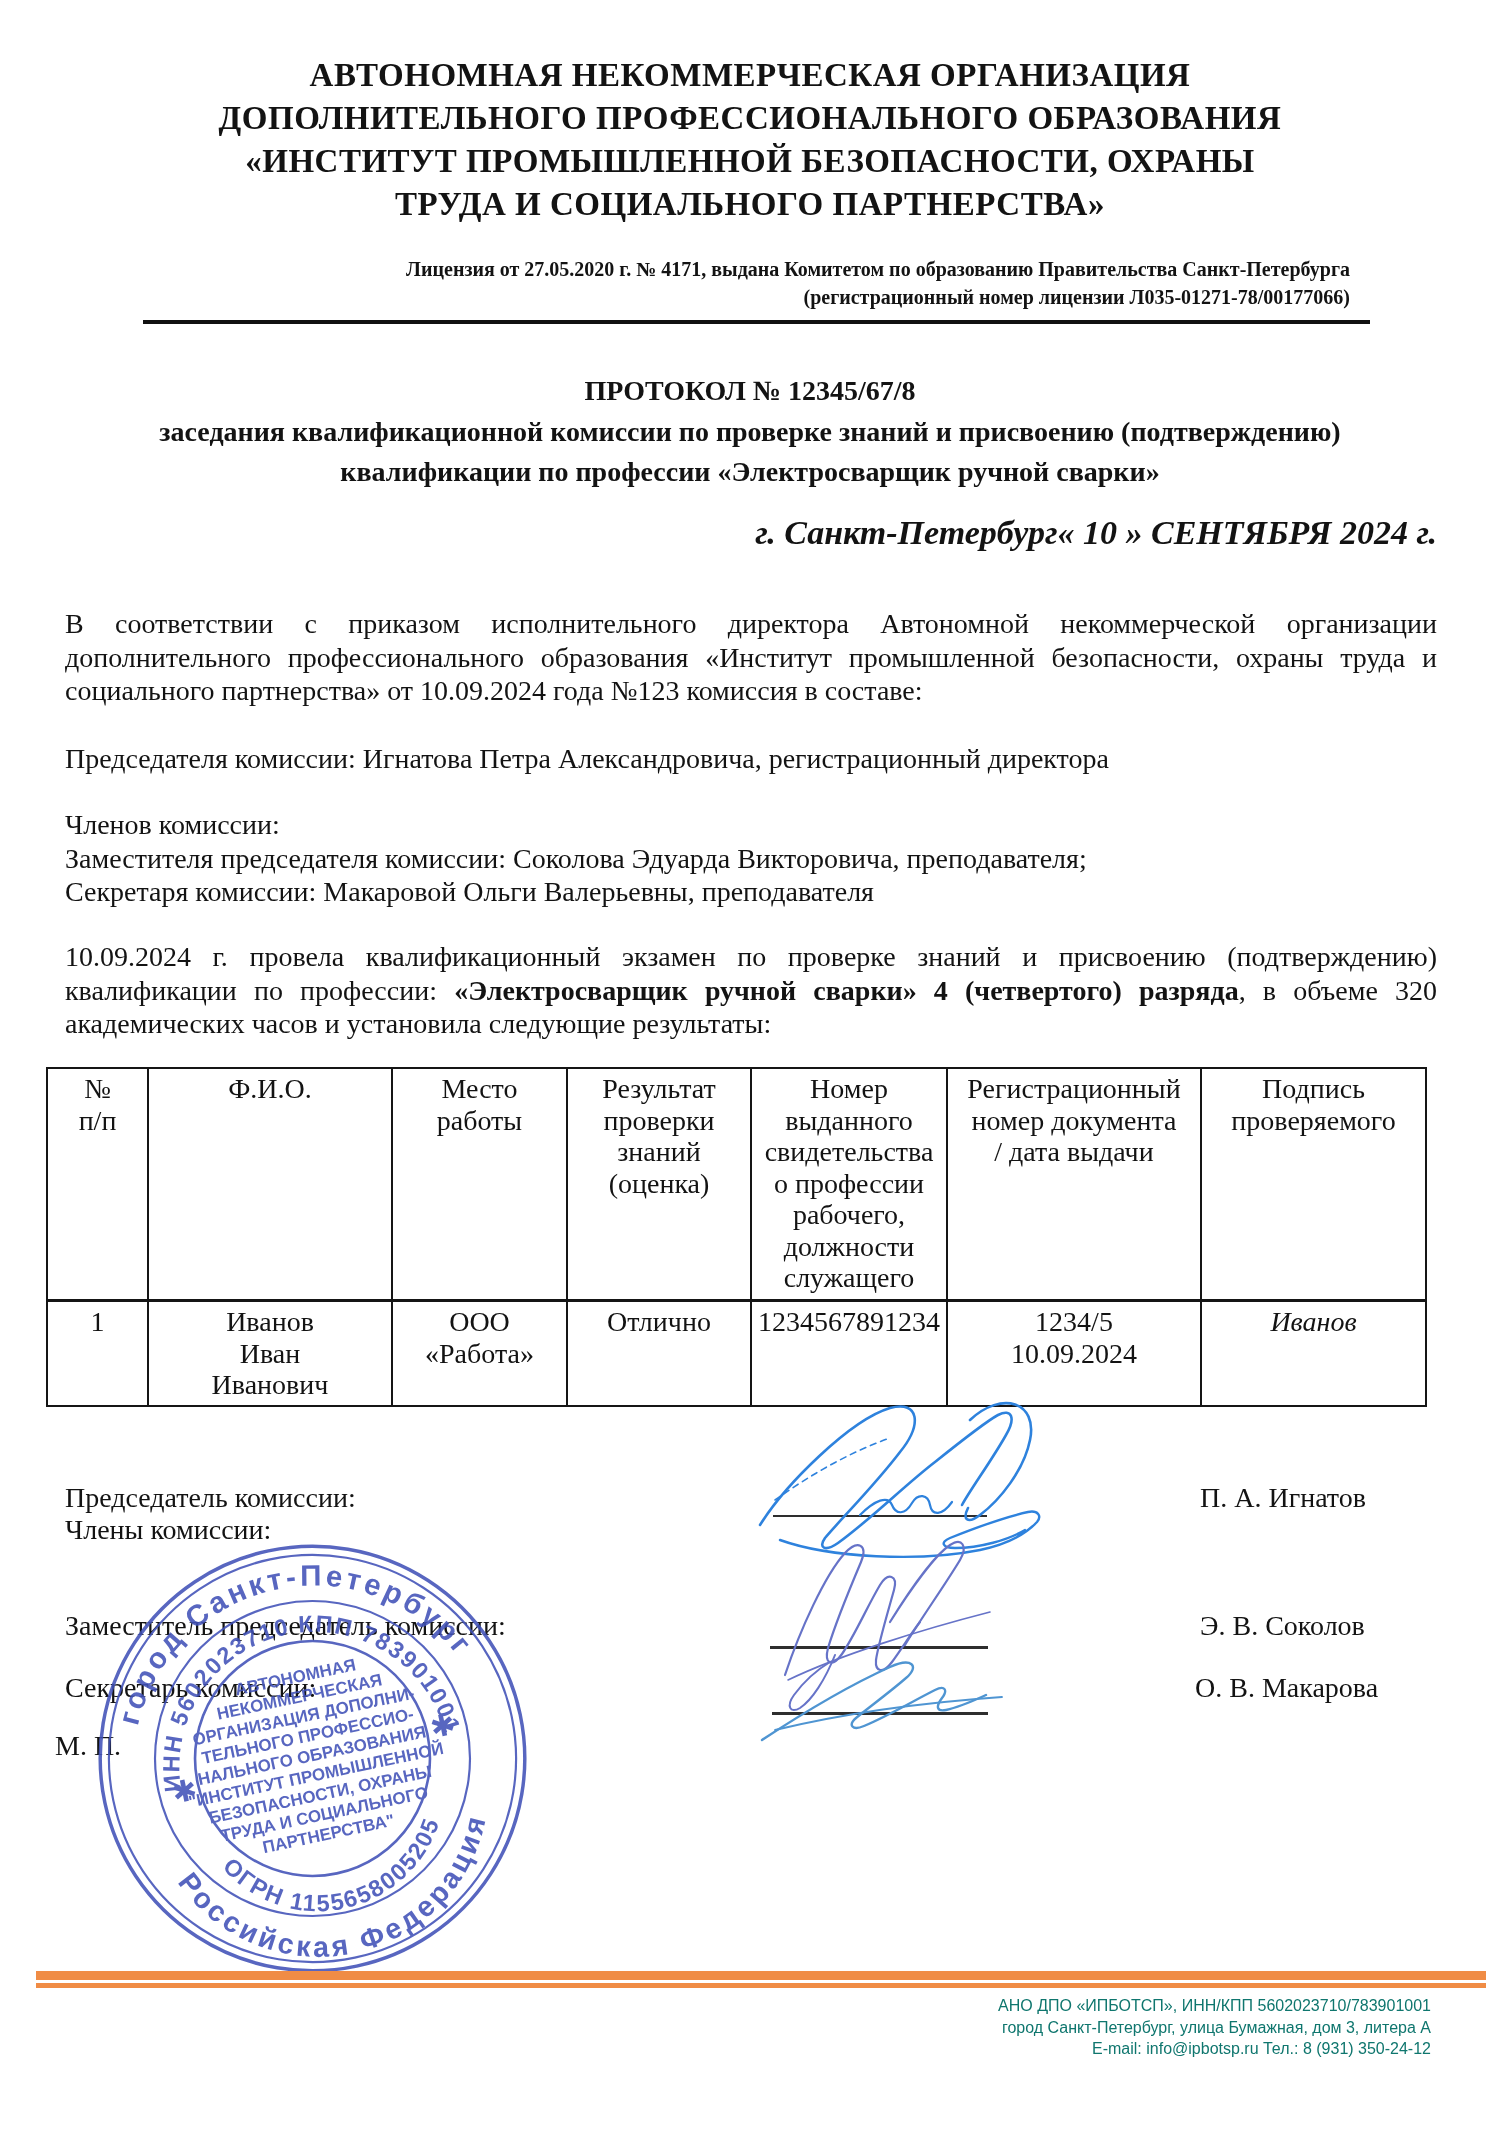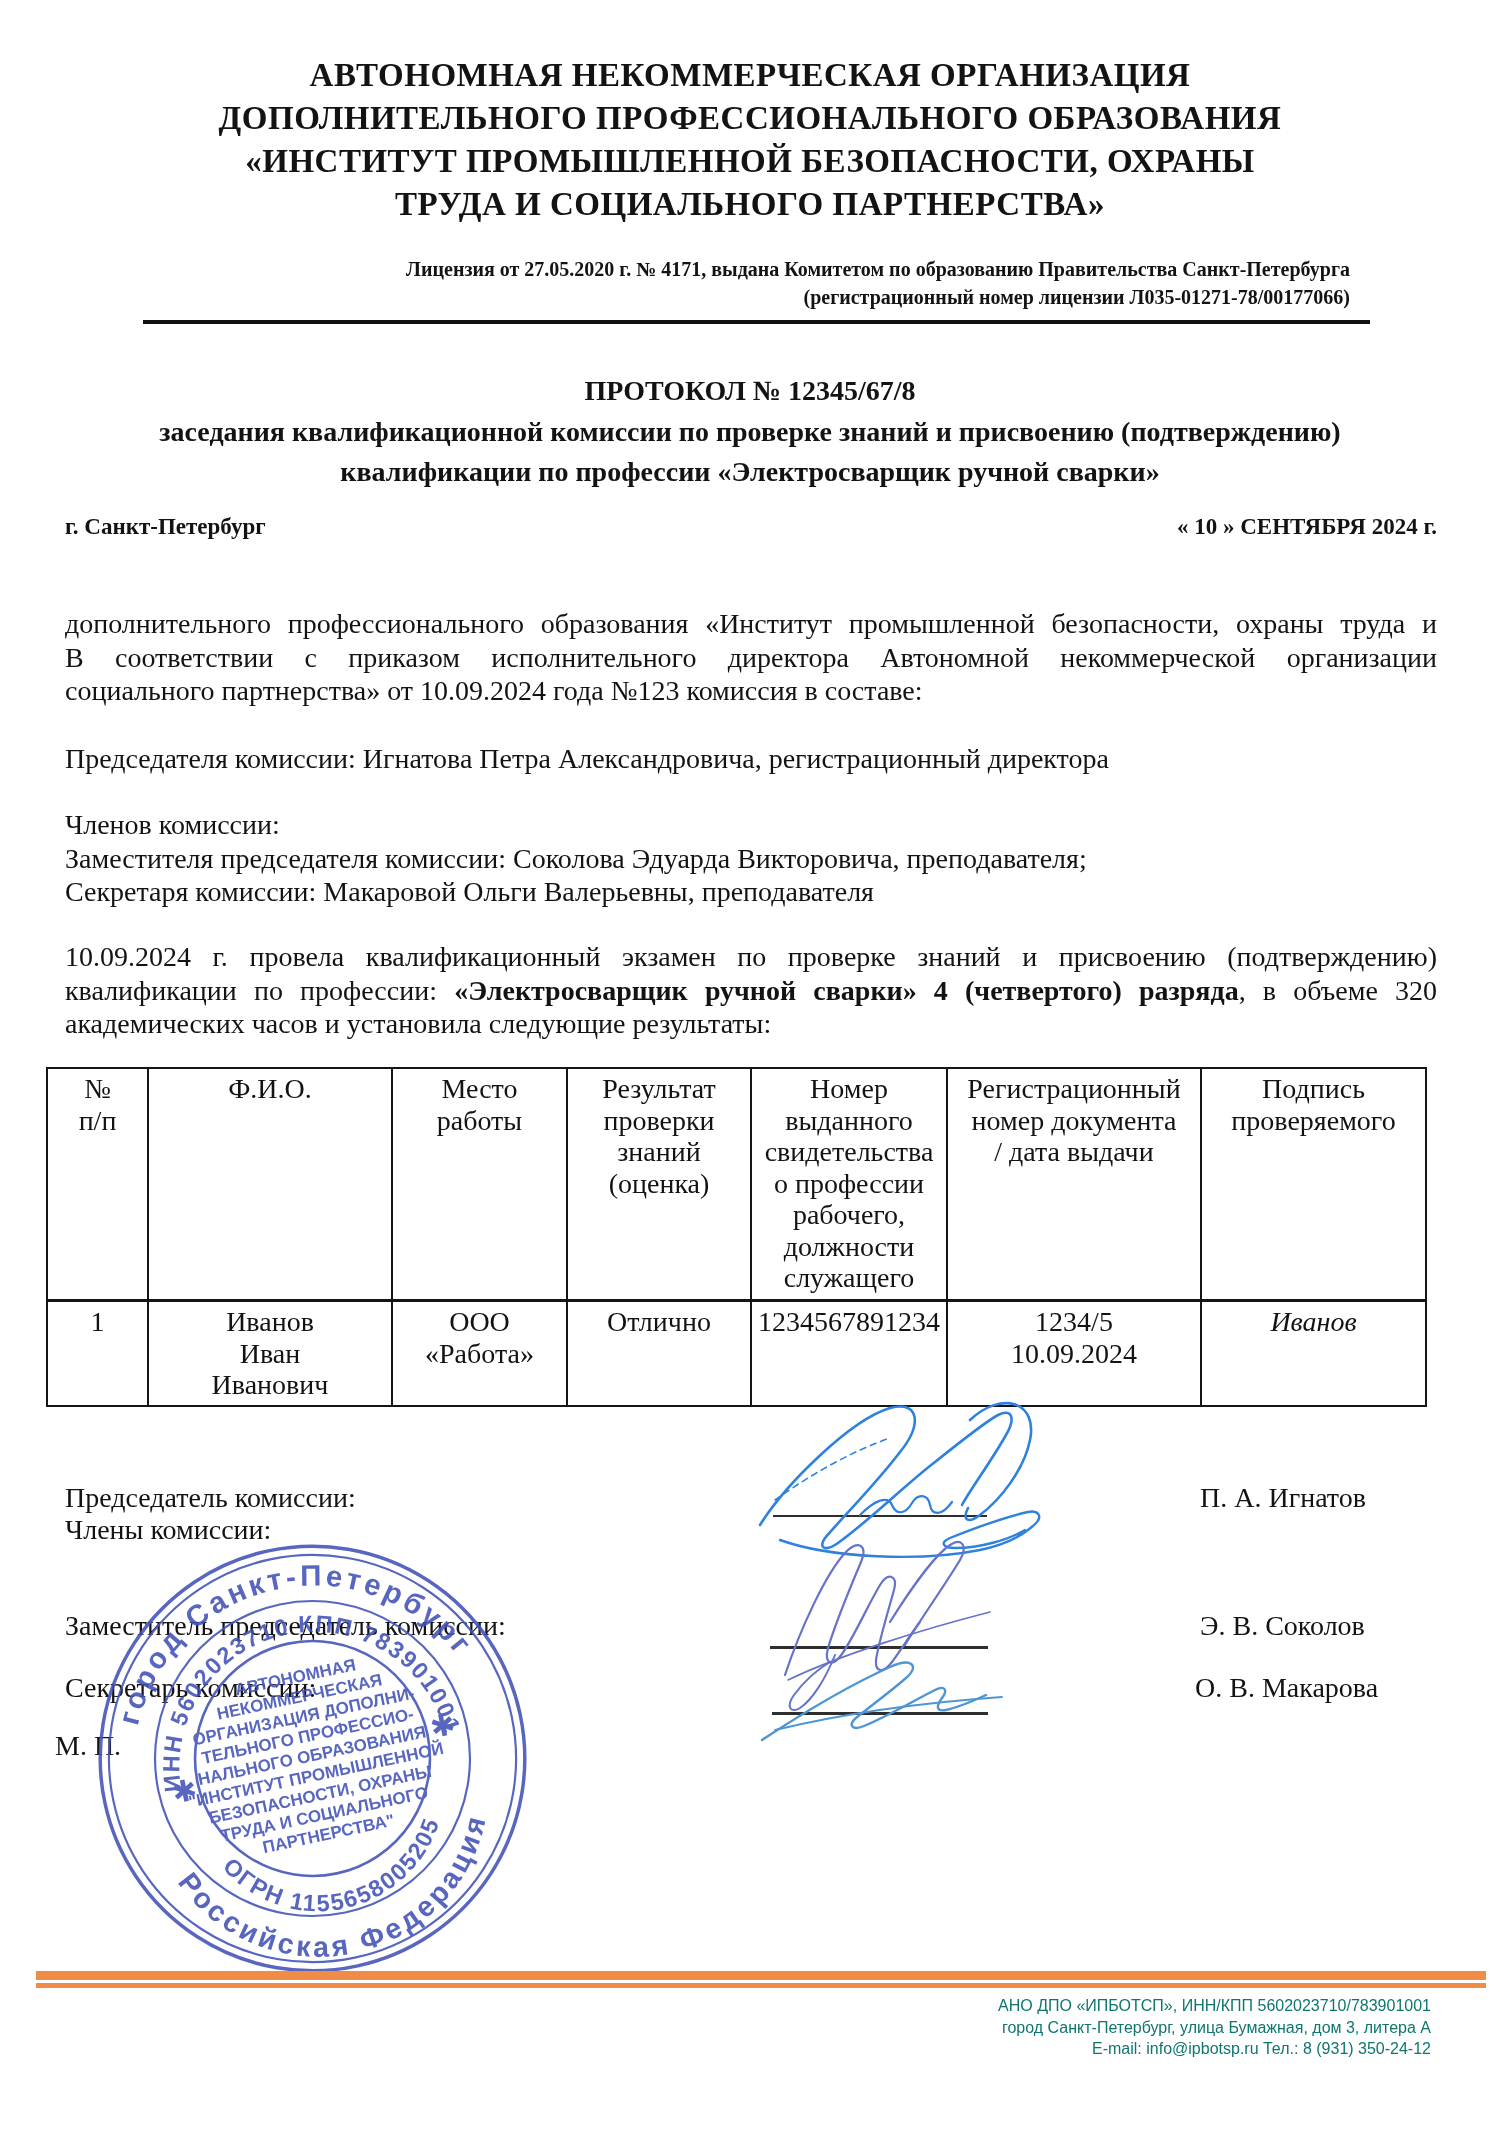--- a/index.html
+++ b/index.html
@@ -10,22 +10,22 @@
   .org-header{left:70px;top:54px;width:1360px;text-align:center;
               font-weight:bold;font-size:33px;line-height:43px;letter-spacing:.5px;}
   .license{left:150px;top:255px;width:1200px;text-align:right;
            font-weight:bold;font-size:20px;line-height:28px;}
   .rule{left:143px;top:320px;width:1227px;height:4px;background:#111;}
   
   .protocol-title{left:70px;top:372px;width:1360px;text-align:center;
                   font-weight:bold;font-size:28px;line-height:38px;}
   .protocol-sub{left:55px;top:412px;width:1390px;text-align:center;
                 font-weight:bold;font-size:28px;line-height:40px;}
-  .city-date{left:65px;top:514px;width:1372px;display:flex;justify-content:space-between;
-             font-weight:bold;font-size:23px;}
+  .city-date{left:65px;top:514px;width:1372px;display:flex;justify-content:flex-end;
+             font-weight:bold;font-size:34px;font-style:italic;}
   
   .para{left:65px;width:1372px;font-size:28px;line-height:33.5px;}
   .jline{text-align:justify;text-align-last:justify;}
   .b{font-weight:bold;}
   
   table.res{position:absolute;left:46px;top:1067px;border-collapse:collapse;
             font-size:28px;color:#131313;}
   table.res th,table.res td{border:2px solid #151515;white-space:pre-line;
             vertical-align:top;padding:4px 6px;font-weight:normal;}
   table.res th{line-height:31.5px;text-align:center;height:222px;}
@@ -72,22 +72,22 @@
   <div>заседания квалификационной комиссии по проверке знаний и присвоению (подтверждению)</div>
   <div>квалификации по профессии «Электросварщик ручной сварки»</div>
 </div>
 
 <div class="abs city-date">
   <span>г. Санкт-Петербург</span>
   <span>« 10 » СЕНТЯБРЯ 2024 г.</span>
 </div>
 
 <div class="abs para" style="top:607px">
+  <div class="jline">В соответствии с приказом исполнительного директора Автономной некоммерческой организации</div>
   <div class="jline">дополнительного профессионального образования «Институт промышленной безопасности, охраны труда и</div>
-  <div class="jline">В соответствии с приказом исполнительного директора Автономной некоммерческой организации</div>
   <div>социального партнерства» от 10.09.2024 года №123 комиссия в составе:</div>
 </div>
 
 <div class="abs para" style="top:742px">Председателя комиссии: Игнатова Петра Александровича, регистрационный директора</div>
 
 <div class="abs para" style="top:808px">
   <div>Членов комиссии:</div>
   <div>Заместителя председателя комиссии: Соколова Эдуарда Викторовича, преподавателя;</div>
   <div>Секретаря комиссии: Макаровой Ольги Валерьевны, преподавателя</div>
 </div>

